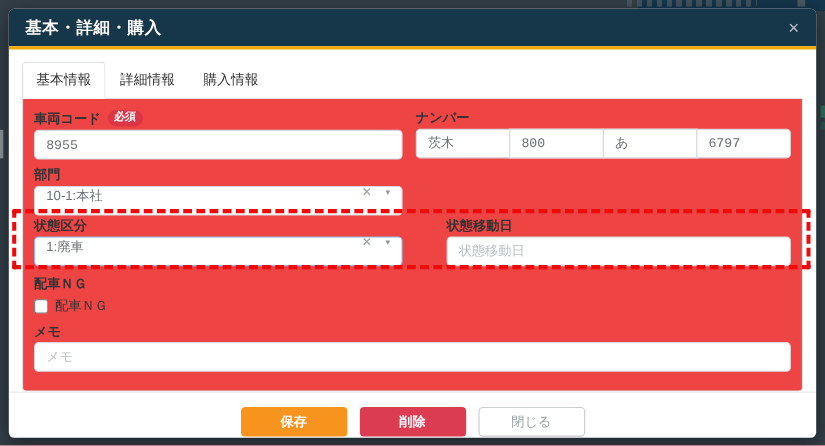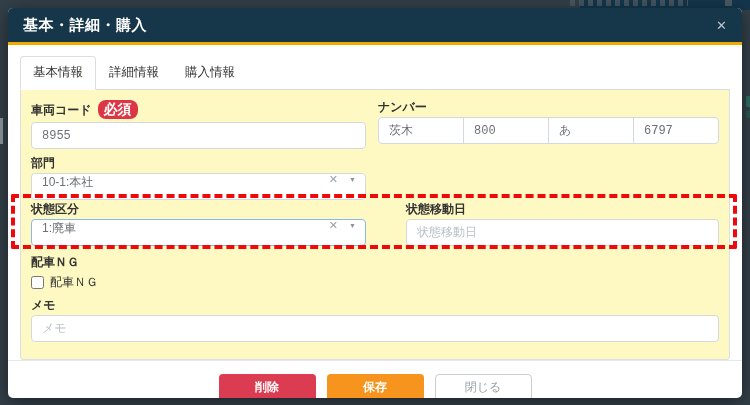--- a/index.html
+++ b/index.html
@@ -26,27 +26,27 @@
 
   .modal-body { flex:1 1 auto; padding:11px 12px 0; }
 
   .tabs { display:flex; border-bottom:1px solid #dbdfe3;text-align:right; }
   .tab { padding:7px 12px 8px; font-size:12.5px; color:#333; cursor:pointer;
     border:1px solid transparent; border-bottom:none; margin-bottom:-1px; }
   .tab.active { background:#fff; border-color:#dbdfe3; border-radius:4px 4px 0 0;
     border-bottom:1px solid #fff; }
 
   .panel { border:1px solid #dbdfe3; border-top:none; border-radius:0 0 4px 4px;
-    padding:10px 10px 17px; background:#fef9c3; }
+    padding:10px 10px 17px; background:#ef4444; }
 
   .form-row { margin-bottom:7px; }
   .grid-2 { display:grid; grid-template-columns:335px 1fr; column-gap:12px; }
   .fld-label { font-size:12px; line-height:14px; font-weight:600; color:#333; margin-bottom:3px;
     display:flex; align-items:center; }
-  .req-badge { background:#dc3545; color:#fff; font-size:14px; font-weight:600; line-height:1;
+  .req-badge { background:#dc3545; color:#fff; font-size:10px; font-weight:600; line-height:1;
     padding:2px 6px 3px; border-radius:8px; margin-left:6px; }
 
   .inp { width:100%; height:27px; border:1px solid #d4d9de; border-radius:4px; padding:0 10px;
     font-size:12px; color:#6c7176; background:#fff; outline:none;
     font-family:Liberation Mono, monospace; }
   .inp::placeholder { color:#b9c0c7; }
 
   .num-group { display:flex; }
   .num-group .inp { border-radius:0; margin-left:-1px; flex:1 1 0; min-width:0; }
   .num-group .inp:first-child { border-radius:4px 0 0 4px; margin-left:0; }
@@ -175,19 +175,19 @@
           <div class="fld-label">
             <span>メモ</span>
           </div>
           <input class="inp" type="text" placeholder="メモ" style="">
         </div>
 
       </div>
     </div>
 
     <div class="modal-footer">
+      <button class="btn btn-save">保存</button>
       <button class="btn btn-delete">削除</button>
-      <button class="btn btn-save">保存</button>
       <button class="btn btn-close">閉じる</button>
     </div>
 
   </div>
 </div>
 
 </body></html>

